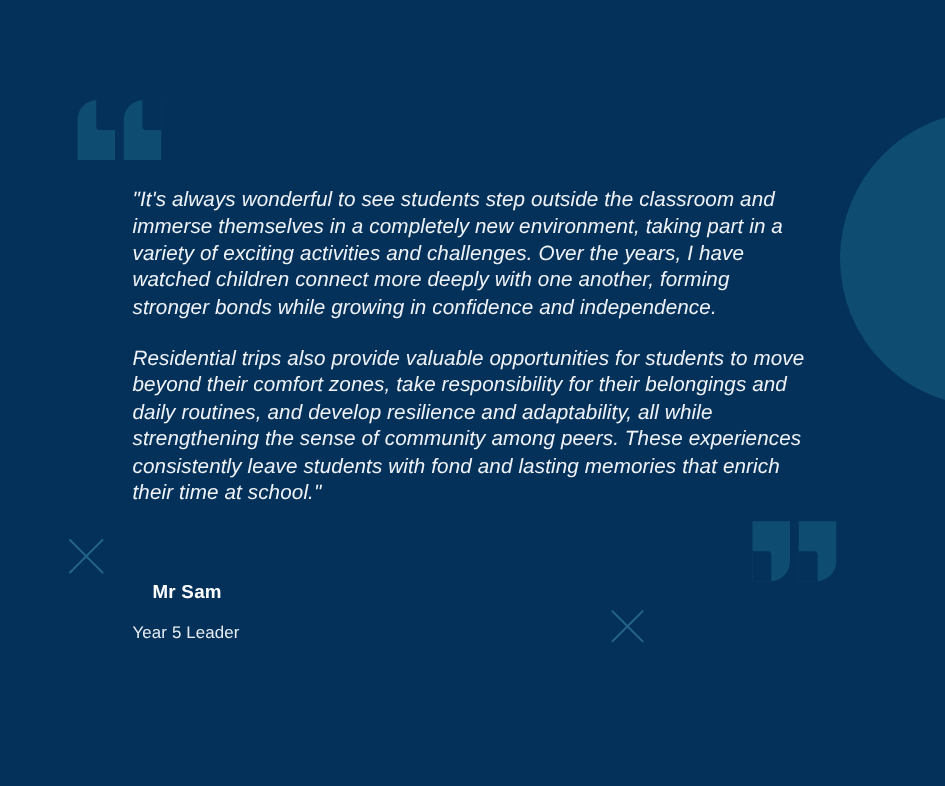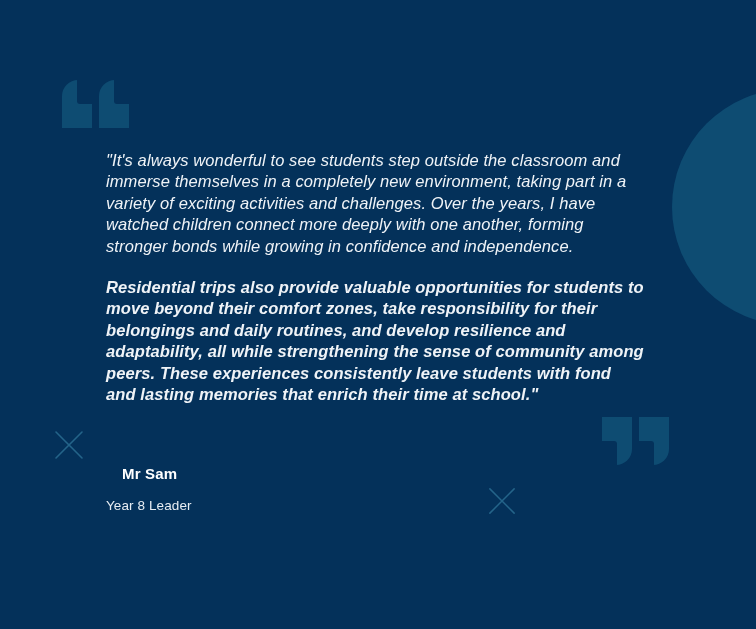--- a/index.html
+++ b/index.html
@@ -99,21 +99,21 @@
     width: 538px;
   }
   .quote-para {
     margin: 0 0 20px 0;
     font-style: italic;
     font-size: 16.5px;
     line-height: 21.4px;
     color: #eff3f7;
     letter-spacing: .1px;
   }
-  .quote-para:last-of-type { margin-bottom: 17px; font-weight: bold; }
+  .quote-para:last-of-type { margin-bottom: 17px; }
 
   
   .attribution {
     position: absolute;
     left: 106px;
     top: 449px;
   }
   .author-name {
     margin: 16px;
     font-size: 15px;
@@ -160,16 +160,16 @@
     </svg>
   </div>
 
   <div class="quote-body">
     <p class="quote-para">"It's always wonderful to see students step outside the classroom and immerse themselves in a completely new environment, taking part in a variety of exciting activities and challenges. Over the years, I have watched children connect more deeply with one another, forming stronger bonds while growing in confidence and independence.</p>
     <p class="quote-para">Residential trips also provide valuable opportunities for students to move beyond their comfort zones, take responsibility for their belongings and daily routines, and develop resilience and adaptability, all while strengthening the sense of community among peers. These experiences consistently leave students with fond and lasting memories that enrich their time at school."</p>
   </div>
 
   <div class="attribution">
     <p class="author-name">Mr Sam</p>
-    <p class="author-role">Year 8 Leader</p>
+    <p class="author-role">Year 5 Leader</p>
   </div>
 
 </div>
 
 </body></html>

